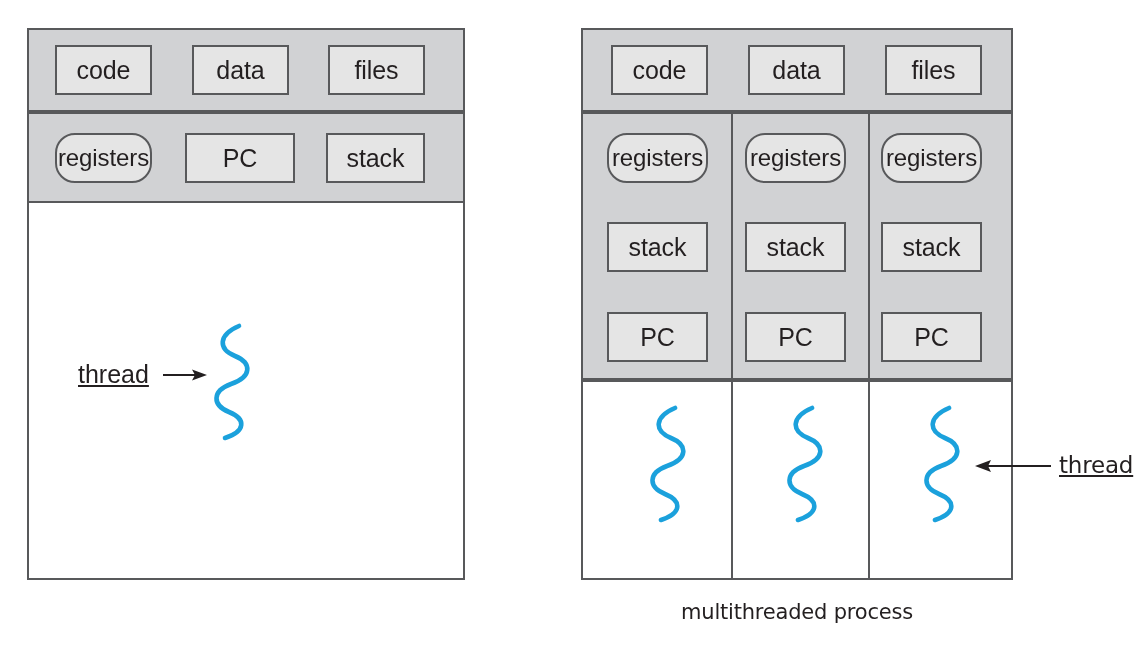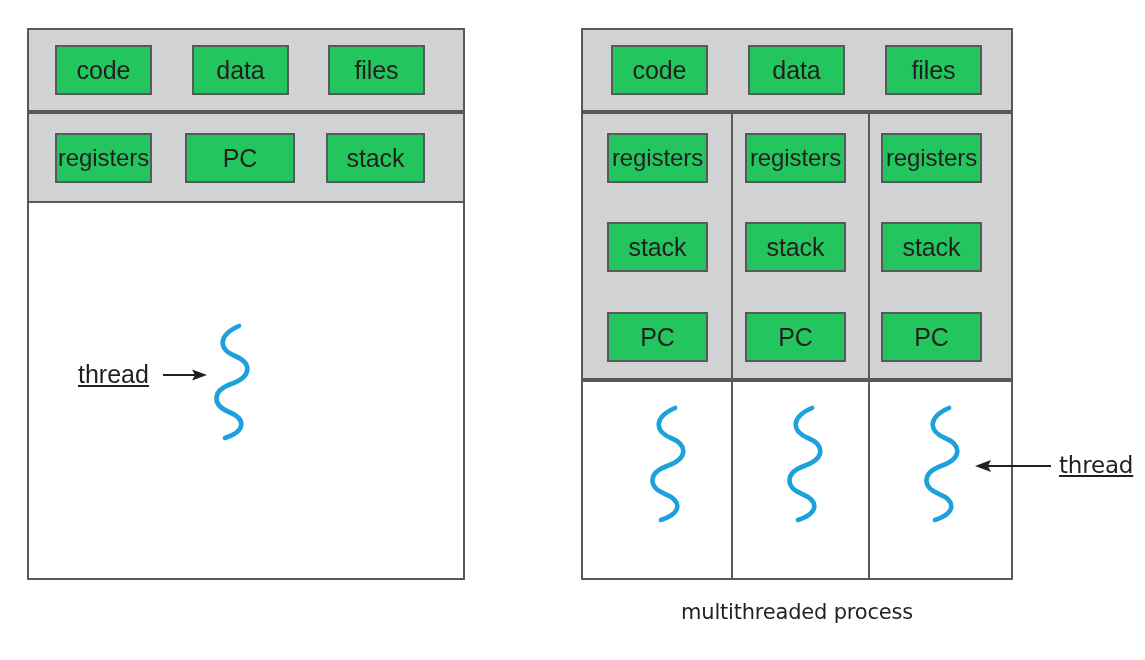--- a/index.html
+++ b/index.html
@@ -32,32 +32,32 @@
   .band {
     position: absolute;
     box-sizing: border-box;
     background: #d1d2d4;
     border: 2px solid #58595b;
   }
 
   .cell {
     position: absolute;
     box-sizing: border-box;
-    background: #22c55e;
+    background: #e5e5e5;
     border: 2px solid #58595b;
     display: flex;
     align-items: center;
     justify-content: center;
     font-size: 25px;
     line-height: 1;
     letter-spacing: -0.1px;
     white-space: nowrap;
     color: #231f20;
   }
-  .cell.tight { font-size: 24px; }
+  .cell.tight { font-size: 24px; border-radius: 20px; }
 
   .threadbox {
     position: absolute;
     box-sizing: border-box;
     background: #ffffff;
     border: 2px solid #58595b;
   }
 
   
   .squiggle {

